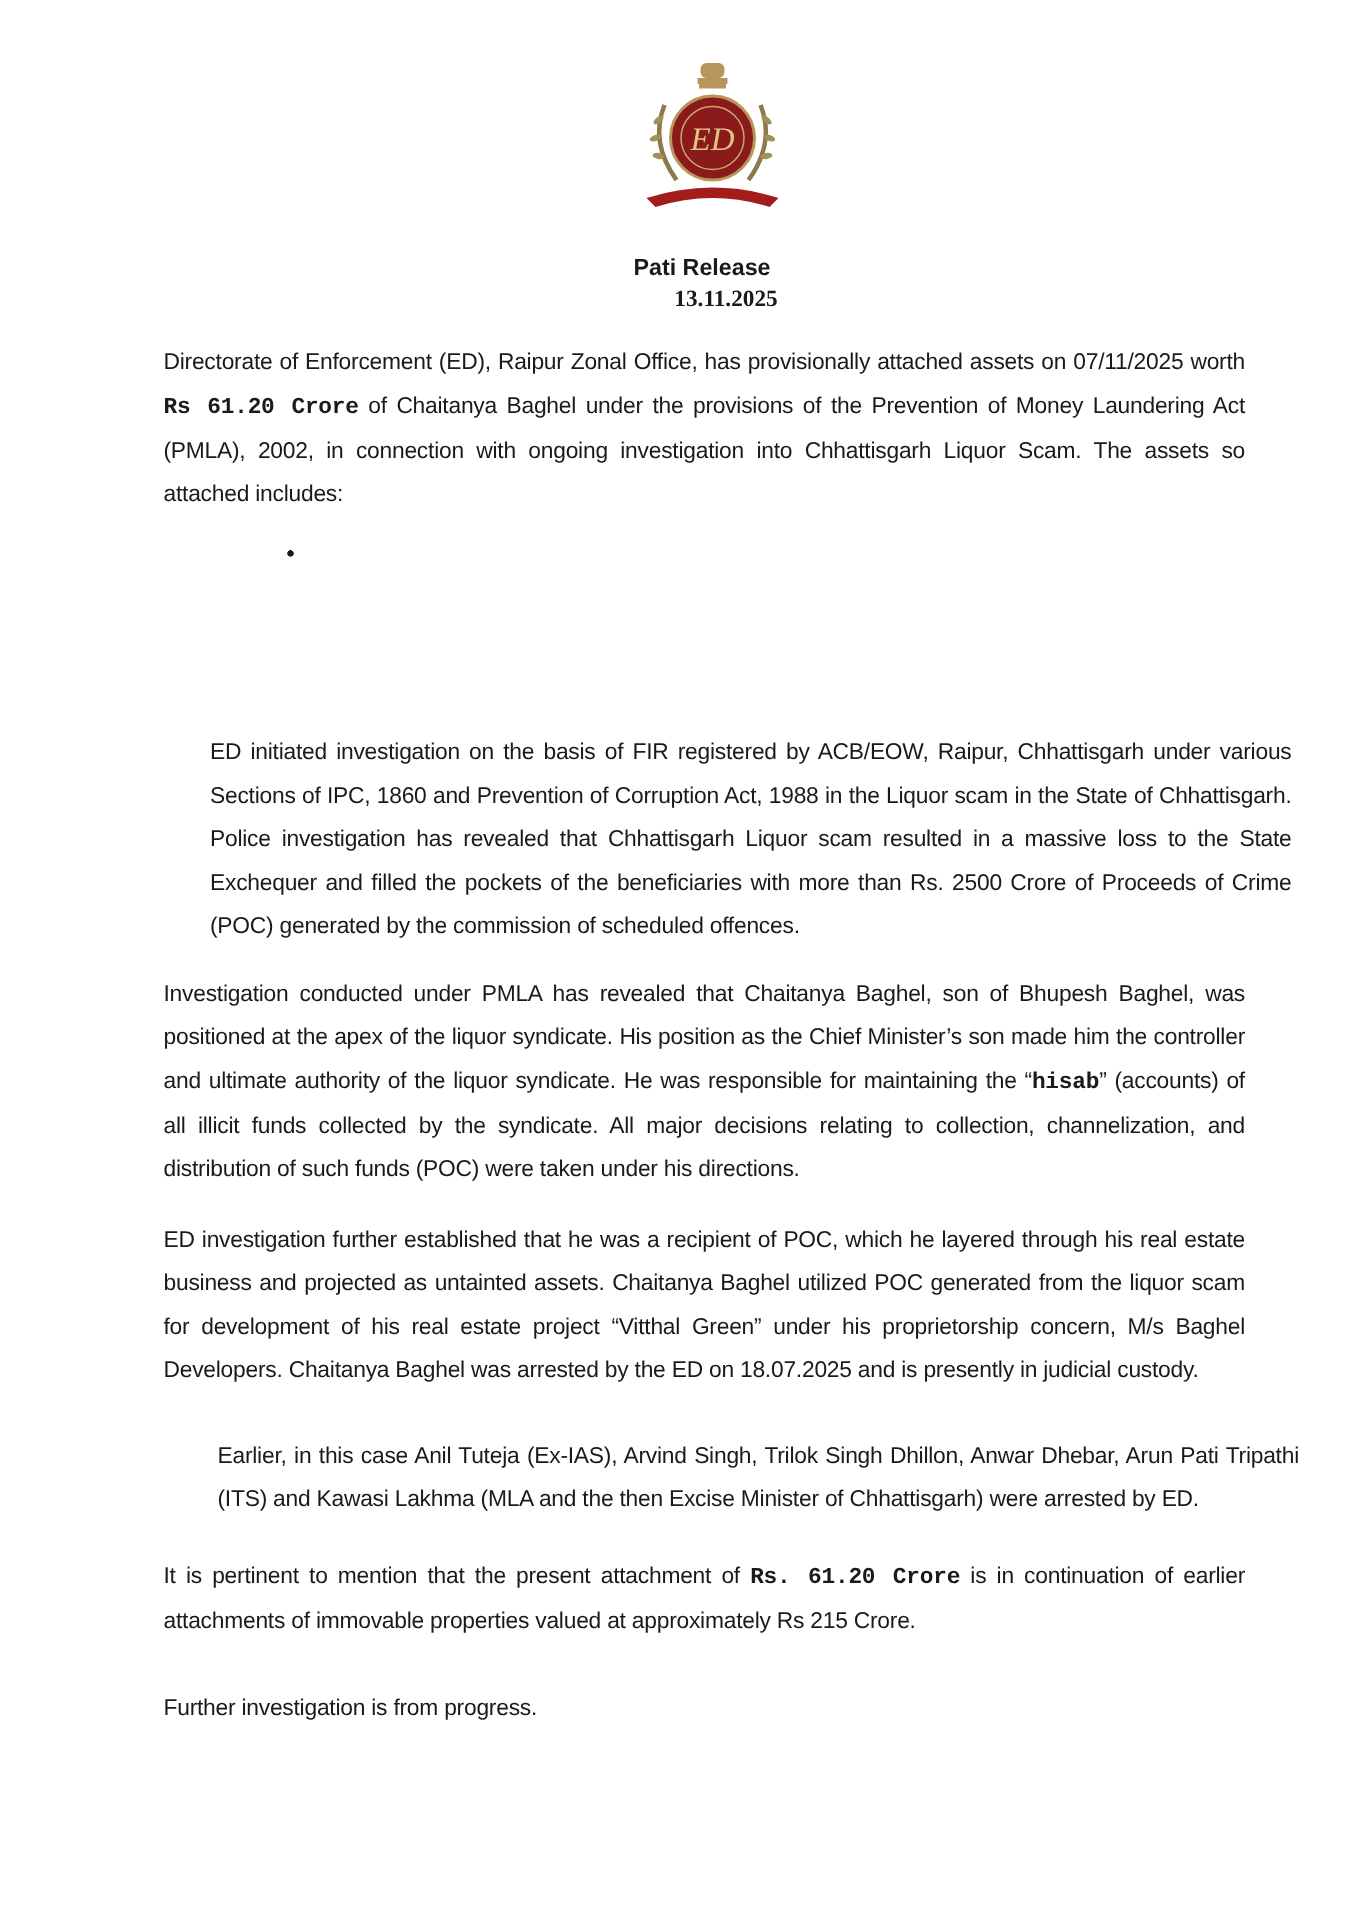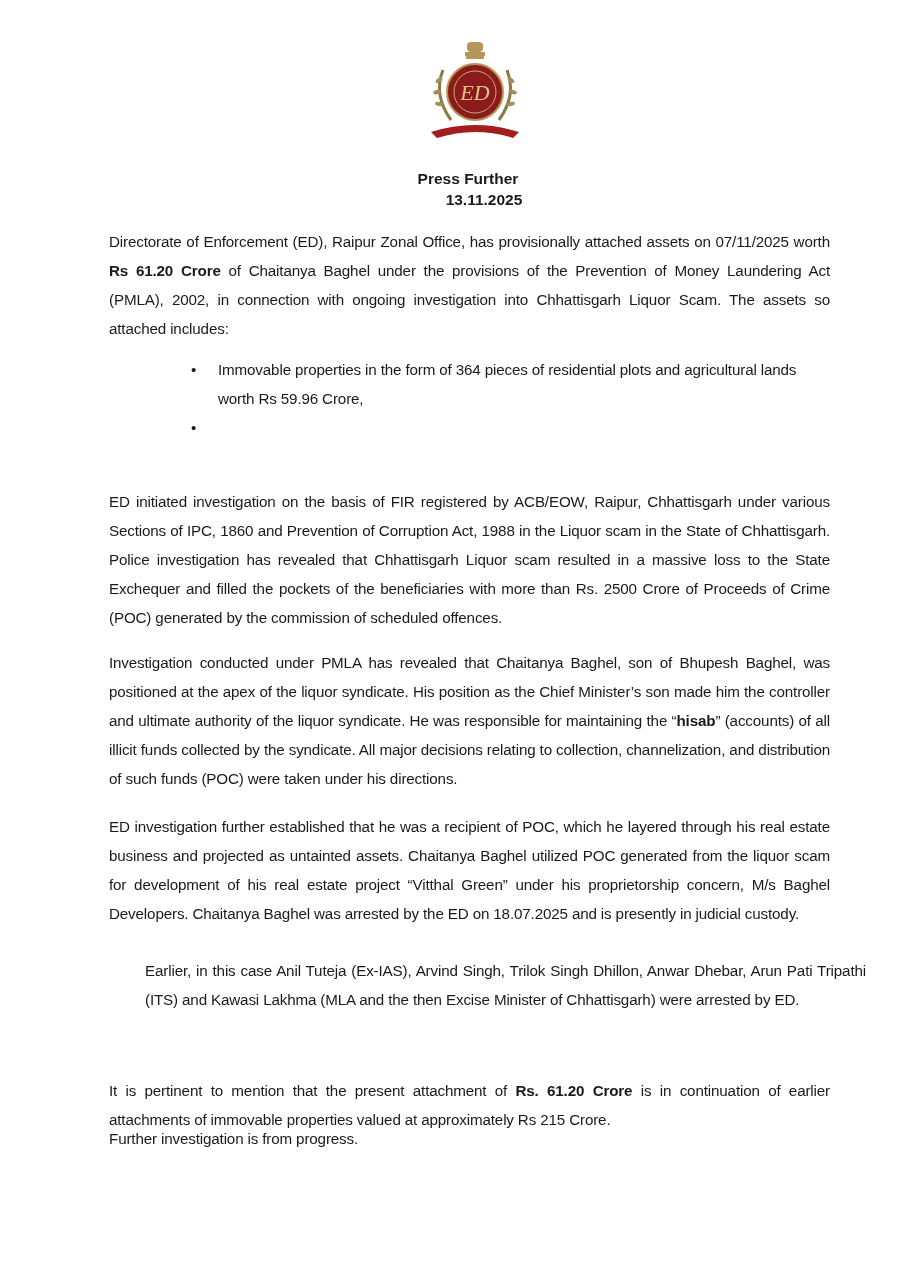--- a/index.html
+++ b/index.html
@@ -1,35 +1,35 @@
 <!DOCTYPE html>
 <html><head>
 <meta charset="utf-8">
 <style>
   html, body { margin: 0; padding: 0; background: #ffffff; }
   body { width: 906px; height: 1280px; position: relative; overflow: hidden;
          font-family: "Liberation Sans", sans-serif; color: #1a1a1a; }
   .logo { position: absolute; left: 425px; top: 40px; width: 100px; height: 105px; }
   .head { position: absolute; left: 0; width: 906px; text-align: center; font-weight: bold; font-size: 15.5px; }
   .title { top: 170px; padding-left: 30px; box-sizing: border-box; }
-  .date { top: 191px; padding-left: 62px; box-sizing: border-box; }
+  .date { top: 191px; padding-left: 62px; box-sizing: border-box; font-family: Liberation Serif, serif; }
   .para { position: absolute; left: 109px; width: 721px; font-size: 15.2px; line-height: 29px;
           text-align: justify; margin: 0; letter-spacing: -0.15px; }
   .p1 { top: 227px; }
   ul.bul { position: absolute; left: 218px; width: 612px; top: 355px; margin: 0; padding: 0; list-style: none;
            font-size: 15.2px; line-height: 29px; letter-spacing: -0.15px; }
   ul.bul li { position: relative; margin-bottom: 0; }
   ul.bul li .dot { position: absolute; left: -27px; top: 0; }
-  .p2 { top: 487px; }
+  .p2 { top: 487px; margin-left: 31px; }
   .p3 { top: 648px; }
   .p4 { top: 800px; margin-top: 12px; }
   .p5 { top: 956px; margin-left: 36px; }
-  .p6 { top: 1076px; }
+  .p6 { top: 1036px; }
   .p7 { top: 1124px; }
-  b { font-weight: bold; }
+  b { font-weight: bold; font-family: Liberation Mono, monospace; }
 </style>
 </head>
 <body>
 
 <svg class="logo" viewBox="0 0 100 105">
 
   <g fill="#b8955a">
     <rect x="42" y="2" width="16" height="10" rx="4"></rect>
     <rect x="40" y="12" width="20" height="4"></rect>
     <rect x="41" y="16" width="18" height="3"></rect>
@@ -48,27 +48,27 @@
     <ellipse cx="86" cy="64" rx="4" ry="2" transform="rotate(-10 86 64)"></ellipse>
   </g>
 
   <circle cx="50" cy="52" r="28" fill="#8b1a1a" stroke="#b8955a" stroke-width="2"></circle>
   <circle cx="50" cy="52" r="21" fill="none" stroke="#c9a770" stroke-width="1"></circle>
   <text x="50" y="60" text-anchor="middle" font-family="Liberation Serif, serif" font-style="italic" font-size="22" fill="#e0c28a">ED</text>
 
   <path d="M6 92 Q50 78 94 92 L88 98 Q50 86 12 98 Z" fill="#a31d1d"></path>
 </svg>
 
-<div class="head title">Press Further</div>
+<div class="head title">Pati Release</div>
 <div class="head date">13.11.2025</div>
 
 <p class="para p1"><span>Directorate of Enforcement (ED), Raipur Zonal Office, has provisionally attached assets on 07/11/2025 worth </span><b>Rs 61.20 Crore</b><span> of Chaitanya Baghel under the provisions of the Prevention of Money Laundering Act (PMLA), 2002, in connection with ongoing investigation into Chhattisgarh Liquor Scam. The assets so attached includes:</span></p>
 
 <ul class="bul">
-  <li><span class="dot">•</span><span>Immovable properties in the form of 364 pieces of residential plots and agricultural lands worth Rs 59.96 Crore,</span></li>
+  <li><span class="dot">•</span></li>
   <li><span class="dot">•</span></li>
 </ul>
 
 <p class="para p2">ED initiated investigation on the basis of FIR registered by ACB/EOW, Raipur, Chhattisgarh under various Sections of IPC, 1860 and Prevention of Corruption Act, 1988 in the Liquor scam in the State of Chhattisgarh. Police investigation has revealed that Chhattisgarh Liquor scam resulted in a massive loss to the State Exchequer and filled the pockets of the beneficiaries with more than Rs. 2500 Crore of Proceeds of Crime (POC) generated by the commission of scheduled offences.</p>
 
 <p class="para p3"><span>Investigation conducted under PMLA has revealed that Chaitanya Baghel, son of Bhupesh Baghel, was positioned at the apex of the liquor syndicate. His position as the Chief Minister’s son made him the controller and ultimate authority of the liquor syndicate. He was responsible for maintaining the “</span><b>hisab</b><span>” (accounts) of all illicit funds collected by the syndicate. All major decisions relating to collection, channelization, and distribution of such funds (POC) were taken under his directions.</span></p>
 
 <p class="para p4">ED investigation further established that he was a recipient of POC, which he layered through his real estate business and projected as untainted assets. Chaitanya Baghel utilized POC generated from the liquor scam for development of his real estate project “Vitthal Green” under his proprietorship concern, M/s Baghel Developers. Chaitanya Baghel was arrested by the ED on 18.07.2025 and is presently in judicial custody.</p>
 
 <p class="para p5">Earlier,  in this case Anil Tuteja (Ex-IAS), Arvind Singh, Trilok Singh Dhillon, Anwar Dhebar, Arun Pati Tripathi (ITS) and Kawasi Lakhma (MLA and the then Excise Minister of Chhattisgarh) were arrested by ED.</p>

